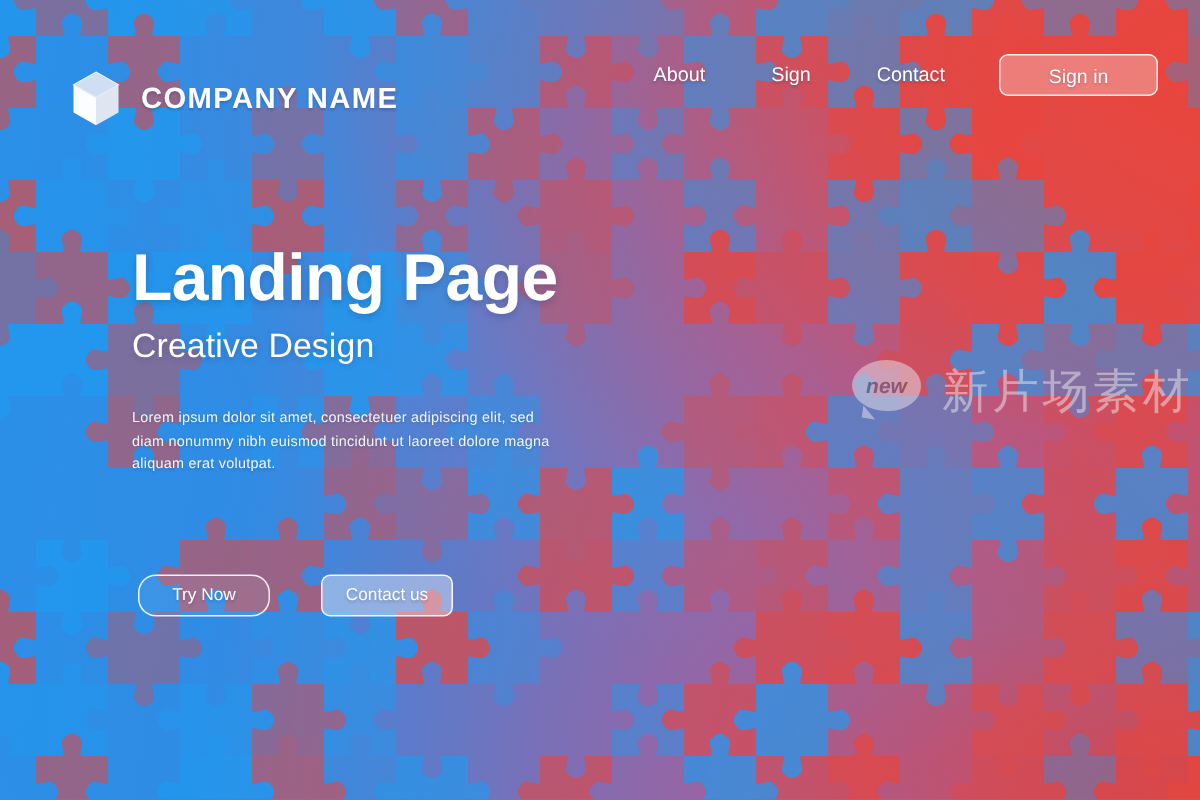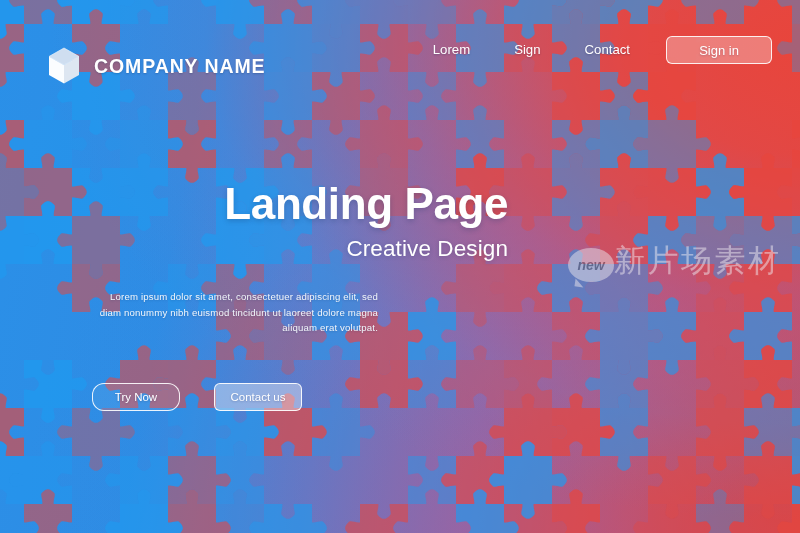--- a/index.html
+++ b/index.html
@@ -56,21 +56,21 @@
     border:1.4px solid rgba(255,255,255,0.88);
     border-radius:6px;
     background:rgba(255,255,255,0.30);
     color:#ffffff; font-size:13px;
     display:flex; align-items:center; justify-content:center;
     white-space:nowrap;
     text-shadow:0 1px 2px rgba(40,40,90,0.25);
   }
 
   
-  #hero { position:absolute; left:88px; top:181px; width:420px;text-align:right; }
+  #hero { position:absolute; left:88px; top:163px; width:420px; }
   #title {
     color:#ffffff; font-size:44px; font-weight:bold;
     letter-spacing:-0.4px; line-height:1.05;
     text-shadow:0 2px 5px rgba(25,55,100,0.26);
   }
   #subtitle {
     color:#ffffff; font-size:22.5px; font-weight:400;
     margin-top:9px; letter-spacing:0.1px;
     text-shadow:0 1px 4px rgba(25,55,100,0.24);
   }
@@ -87,21 +87,21 @@
     color:#ffffff; font-size:11.5px; white-space:nowrap;
     border:1.3px solid rgba(255,255,255,0.90);
     text-shadow:0 1px 2px rgba(35,45,90,0.25);
   }
   #btn-try { width:88px; background:rgba(255,255,255,0.07);border-radius:12px; }
   #btn-contact { width:88px; background:rgba(255,255,255,0.38); }
 
   
   #watermark {
     position:absolute; left:568px; top:240px;
-    display:flex; align-items:flex-end; gap:0;
+    display:flex; align-items:flex-start; gap:14px;
     opacity:0.50;
   }
   #wm-badge {
     position:relative;
     width:46px; height:34px;
     background:#e9e4ea; border-radius:50% 50% 48% 50%;
     display:flex; align-items:center; justify-content:center;
   }
   #wm-badge::after {
     content:""; position:absolute;
@@ -283,21 +283,21 @@
       <svg id="cube" viewBox="0 0 34 38">
         <polygon points="17,1 32,9.5 17,18 2,9.5" fill="#cfdef0"></polygon>
         <polygon points="2,9.5 17,18 17,36.5 2,28" fill="#fbfdff"></polygon>
         <polygon points="17,18 32,9.5 32,28 17,36.5" fill="#dde6f1"></polygon>
         <polygon points="17,1 32,9.5 17,18 2,9.5" fill="none" stroke="#eaf2fb" stroke-width="0.7"></polygon>
       </svg>
       <span id="brand-name">COMPANY NAME</span>
     </div>
 
     <nav id="nav">
-      <a class="nav-link" href="#">Lorem</a>
+      <a class="nav-link" href="#">About</a>
       <a class="nav-link" href="#">Sign</a>
       <a class="nav-link" href="#">Contact</a>
       <div id="signin">Sign in</div>
     </nav>
   </div>
 
   <div id="hero">
     <h1 id="title">Landing Page</h1>
     <div id="subtitle">Creative Design</div>
     <p id="paragraph">Lorem ipsum dolor sit amet, consectetuer adipiscing elit, sed diam nonummy nibh euismod tincidunt ut laoreet dolore magna aliquam erat volutpat.</p>

